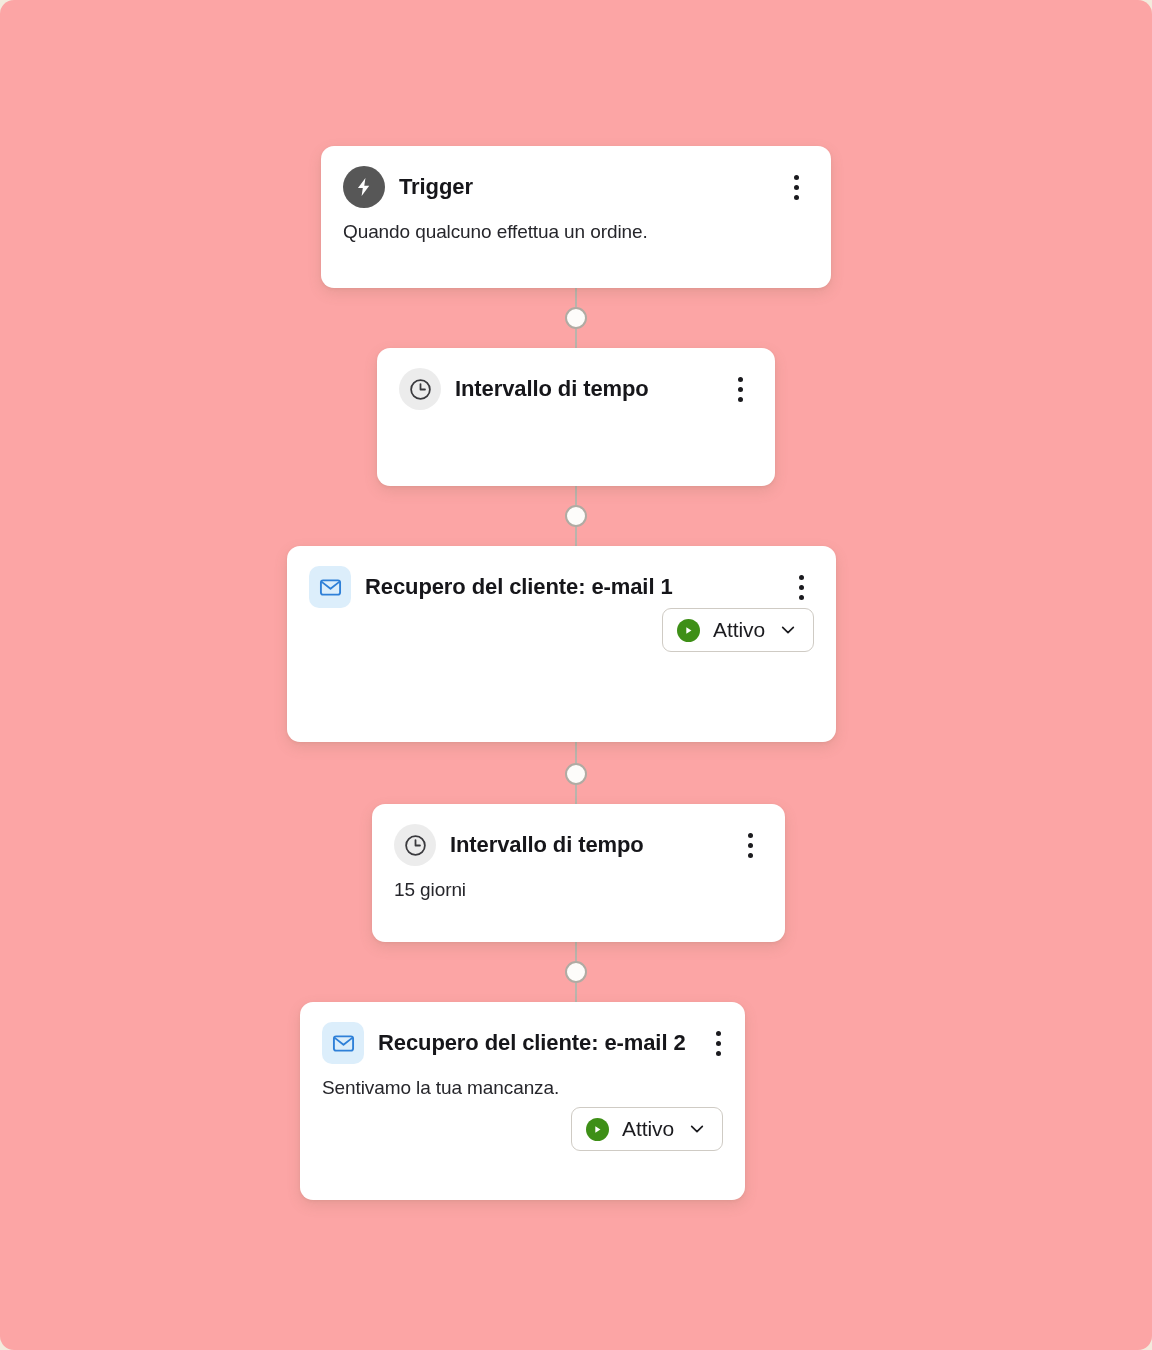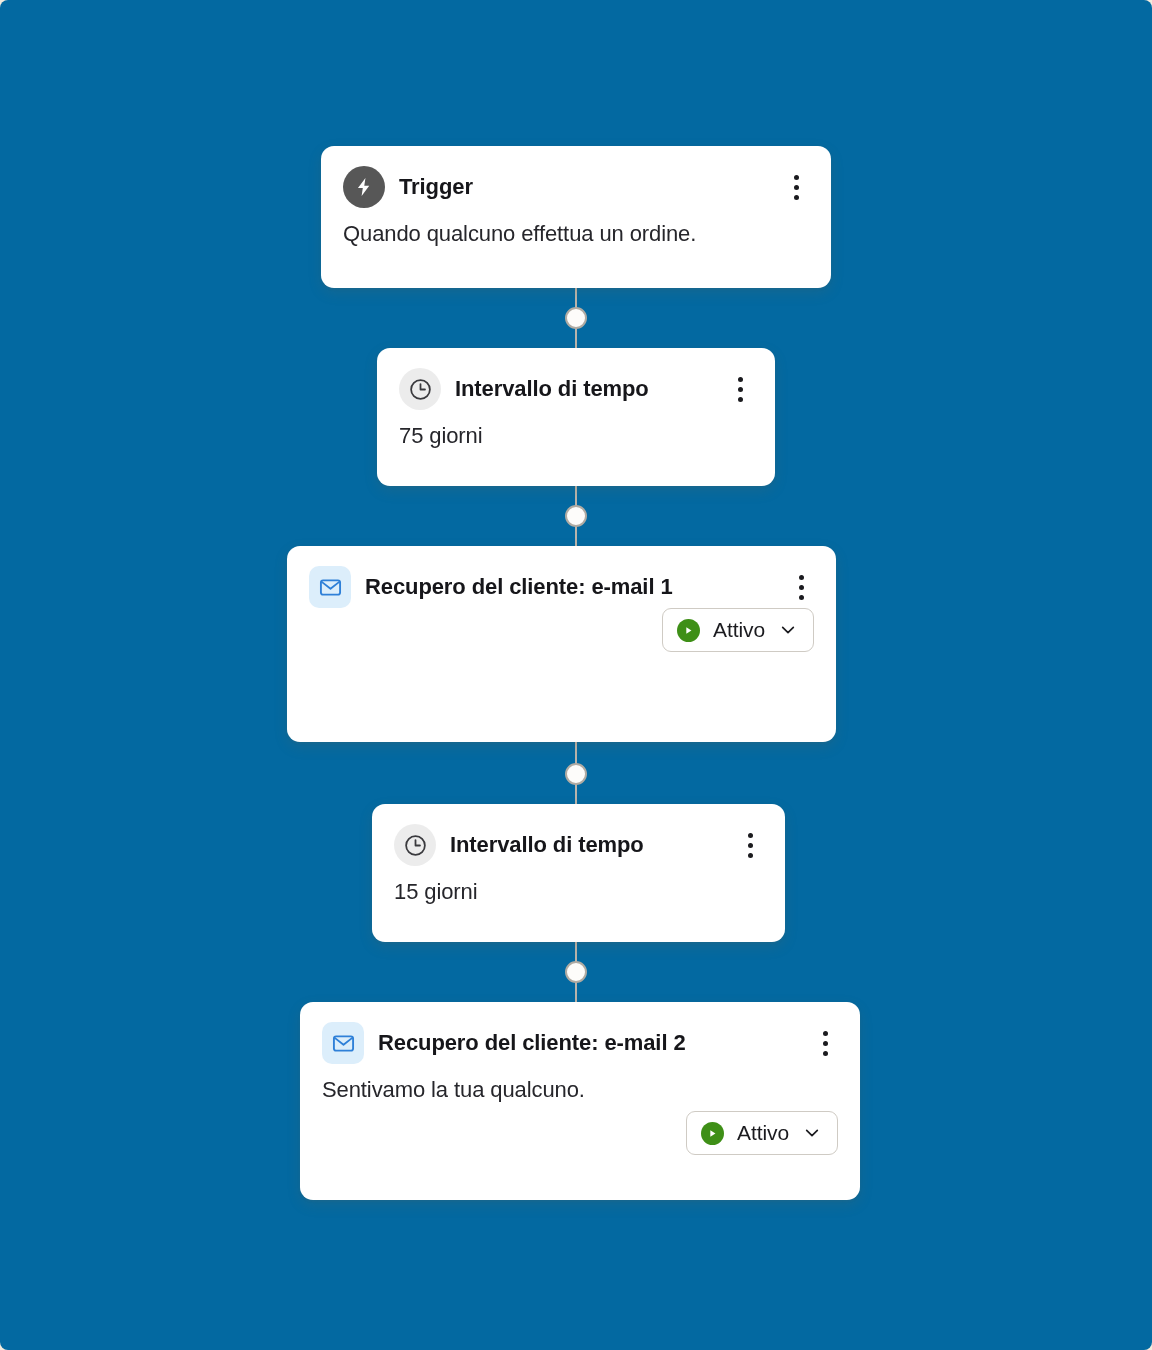--- a/index.html
+++ b/index.html
@@ -14,22 +14,22 @@
     font-family: "Liberation Sans", "DejaVu Sans", sans-serif;
     -webkit-font-smoothing: antialiased;
     overflow: hidden;
   }
 
   
   .canvas {
     position: relative;
     width: 1152px;
     height: 1350px;
-    background: #0369a1;
-    border-radius: 8px;
+    background: #fca5a5;
+    border-radius: 14px;
     overflow: hidden;
   }
 
   
   .spine {
     position: absolute;
     left: 575px;
     width: 2px;
     background: #B9B4AC;
     z-index: 0;
@@ -69,21 +69,21 @@
     font-size: 22px;
     font-weight: 700;
     color: #16161A;
     letter-spacing: -0.1px;
     white-space: nowrap;
     flex: 1;
   }
 
   .card-body {
     padding: 13px 22px 20px 22px;
-    font-size: 22px;
+    font-size: 19px;
     font-weight: 400;
     color: #26262B;
     letter-spacing: -0.1px;
     white-space: nowrap;
   }
 
   
   .icon-badge {
     width: 42px;
     height: 42px;
@@ -203,21 +203,20 @@
           <path d="M12 6.8V12h4.3" fill="none" stroke="#3A3A3E" stroke-width="1.7" stroke-linecap="round" stroke-linejoin="round"></path>
         </svg>
       </span>
       <span class="card-title">Intervallo di tempo</span>
       <span class="kebab">
         <i></i>
           <i></i>
           <i></i>
       </span>
     </div>
-    <div class="card-body">75 giorni</div>
   </div>
 
   <div class="card" style="left:287px;top:546px;width:549px;height:196px;">
     <div class="card-head">
       <span class="icon-badge square-blue">
         <svg width="25" height="25" viewBox="0 0 24 24" aria-hidden="true">
           <rect x="2.8" y="5.2" width="18.4" height="13.6" rx="2.1" fill="none" stroke="#2F80D8" stroke-width="1.8"></rect>
           <path d="M3.6 6.6 12 13.2l8.4-6.6" fill="none" stroke="#2F80D8" stroke-width="1.8" stroke-linecap="round" stroke-linejoin="round"></path>
         </svg>
       </span>
@@ -254,36 +253,36 @@
       <span class="card-title">Intervallo di tempo</span>
       <span class="kebab">
         <i></i>
           <i></i>
           <i></i>
       </span>
     </div>
     <div class="card-body">15 giorni</div>
   </div>
 
-  <div class="card" style="left:300px;top:1002px;width:560px;height:198px;">
+  <div class="card" style="left:300px;top:1002px;width:445px;height:198px;">
     <div class="card-head">
       <span class="icon-badge square-blue">
         <svg width="25" height="25" viewBox="0 0 24 24" aria-hidden="true">
           <rect x="2.8" y="5.2" width="18.4" height="13.6" rx="2.1" fill="none" stroke="#2F80D8" stroke-width="1.8"></rect>
           <path d="M3.6 6.6 12 13.2l8.4-6.6" fill="none" stroke="#2F80D8" stroke-width="1.8" stroke-linecap="round" stroke-linejoin="round"></path>
         </svg>
       </span>
       <span class="card-title">Recupero del cliente: e-mail 2</span>
       <span class="kebab">
         <i></i>
           <i></i>
           <i></i>
       </span>
     </div>
-    <div class="card-body" style="padding-bottom:8px;">Sentivamo la tua qualcuno.</div>
+    <div class="card-body" style="padding-bottom:8px;">Sentivamo la tua mancanza.</div>
     <div class="status-row">
       <div class="status-btn">
         <span class="play-dot">
           <svg width="11" height="11" viewBox="0 0 12 12" aria-hidden="true">
             <path d="M3.6 2.4 9.2 6l-5.6 3.6z" fill="#FFFFFF"></path>
           </svg>
         </span>
         <span class="status-label">Attivo</span>
         <svg class="chev" width="20" height="20" viewBox="0 0 24 24" aria-hidden="true">
           <path d="M5.6 8.8 12 15.2l6.4-6.4" fill="none" stroke="#1B1B1F" stroke-width="2" stroke-linecap="round" stroke-linejoin="round"></path>

